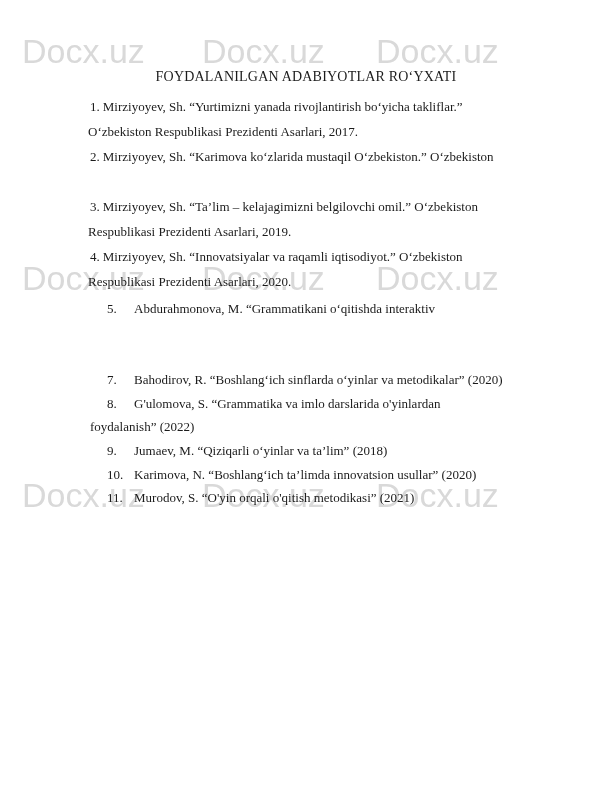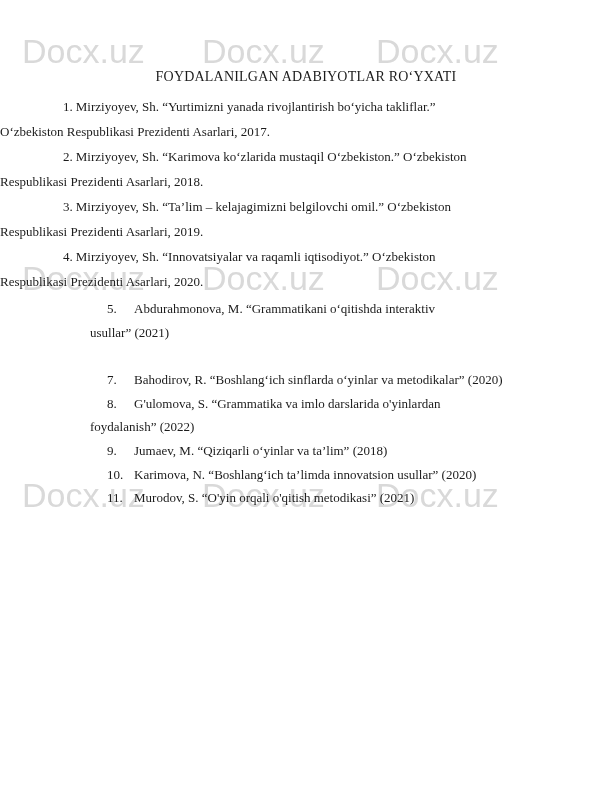--- a/index.html
+++ b/index.html
@@ -34,22 +34,22 @@
   }
   
   .ref-line{
     position:absolute;
     left:0;
     width:612px;
     font-size:13px;
     line-height:17px;
     white-space:nowrap;
   }
-  .p1{padding-left:63px;box-sizing:border-box;}
-  .p2{box-sizing:border-box;}
+  .p1{padding-left:90px;box-sizing:border-box;}
+  .p2{padding-left:88px;box-sizing:border-box;}
   .s1{padding-left:93px;box-sizing:border-box;margin-left:14px;}
   .s2{padding-left:90px;box-sizing:border-box;}
   .num1{margin-right:3px;}
   .num2{display:inline-block;width:27px;}
 </style>
 </head>
 <body>
 
 <div class="page">
 
@@ -68,30 +68,28 @@
   <span class="wm" style="left:22px;top:691px">Docx.uz</span>
   <span class="wm" style="left:202px;top:691px">Docx.uz</span>
   <span class="wm" style="left:376px;top:691px">Docx.uz</span>
 
   <div class="doc-title">FOYDALANILGAN ADABIYOTLAR ROʻYXATI</div>
 
   <div class="ref-line p1" style="top:98px"><span class="num1">1.</span><span>Mirziyoyev, Sh. “Yurtimizni yanada rivojlantirish boʻyicha takliflar.”</span></div>
   <div class="ref-line p2" style="top:123px"><span>Oʻzbekiston Respublikasi Prezidenti Asarlari, 2017.</span></div>
 
   <div class="ref-line p1" style="top:148px"><span class="num1">2.</span><span>Mirziyoyev, Sh. “Karimova koʻzlarida mustaqil Oʻzbekiston.” Oʻzbekiston</span></div>
-  <div class="ref-line p2" style="top:173px"><span>Respublikasi Prezidenti Asarlari, 2018.</span></div>
 
   <div class="ref-line p1" style="top:198px"><span class="num1">3.</span><span>Mirziyoyev, Sh. “Ta’lim – kelajagimizni belgilovchi omil.” Oʻzbekiston</span></div>
   <div class="ref-line p2" style="top:223px"><span>Respublikasi Prezidenti Asarlari, 2019.</span></div>
 
   <div class="ref-line p1" style="top:248px"><span class="num1">4.</span><span>Mirziyoyev, Sh. “Innovatsiyalar va raqamli iqtisodiyot.” Oʻzbekiston</span></div>
   <div class="ref-line p2" style="top:273px"><span>Respublikasi Prezidenti Asarlari, 2020.</span></div>
 
   <div class="ref-line s1" style="top:300px"><span class="num2">5.</span><span>Abdurahmonova, M. “Grammatikani oʻqitishda interaktiv</span></div>
-  <div class="ref-line s2" style="top:324px"><span>usullar” (2021)</span></div>
 
 
   <div class="ref-line s1" style="top:371px"><span class="num2">7.</span><span>Bahodirov, R. “Boshlangʻich sinflarda oʻyinlar va metodikalar” (2020)</span></div>
 
   <div class="ref-line s1" style="top:395px"><span class="num2">8.</span><span>G'ulomova, S. “Grammatika va imlo darslarida o'yinlardan</span></div>
   <div class="ref-line s2" style="top:418px"><span>foydalanish” (2022)</span></div>
 
   <div class="ref-line s1" style="top:442px"><span class="num2">9.</span><span>Jumaev, M. “Qiziqarli oʻyinlar va ta’lim” (2018)</span></div>
 
   <div class="ref-line s1" style="top:466px"><span class="num2">10.</span><span>Karimova, N. “Boshlangʻich ta’limda innovatsion usullar” (2020)</span></div>

